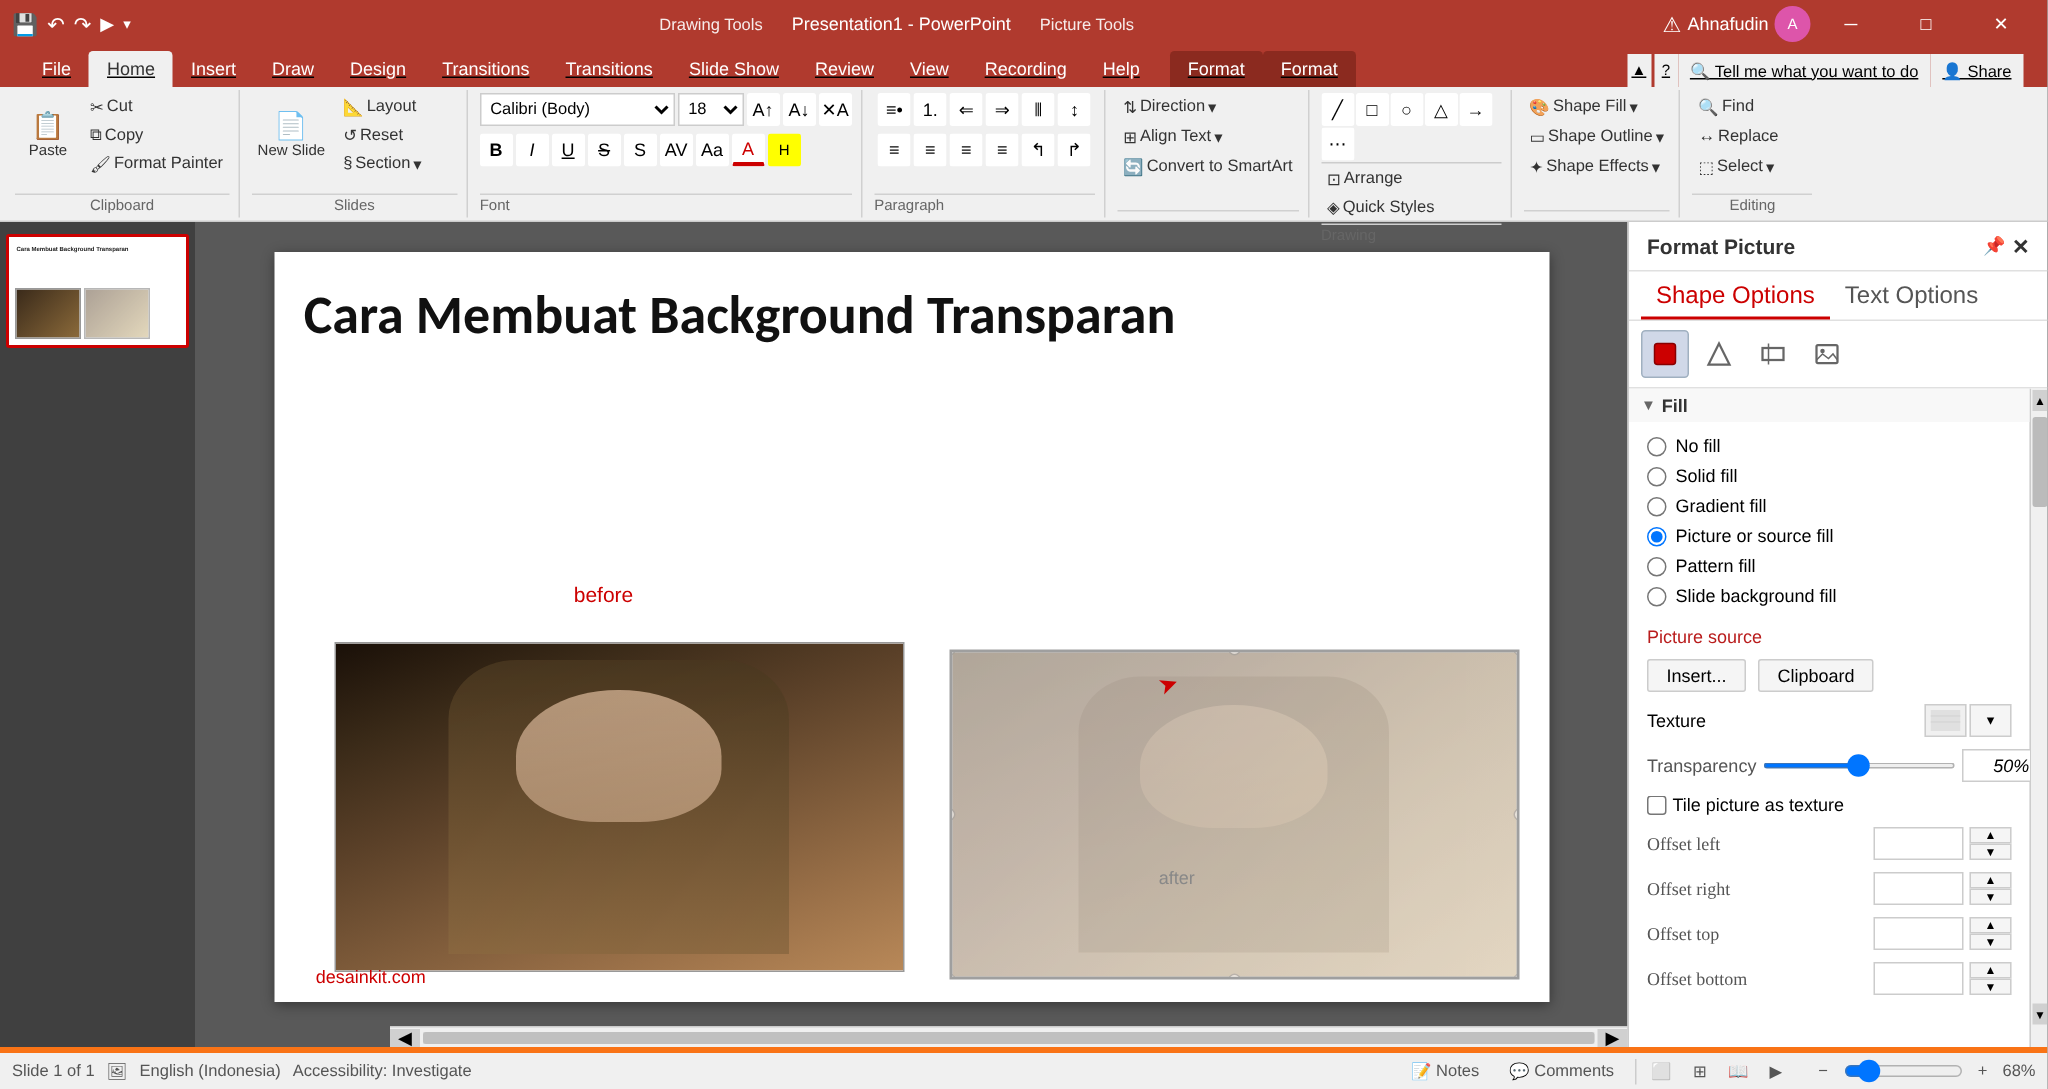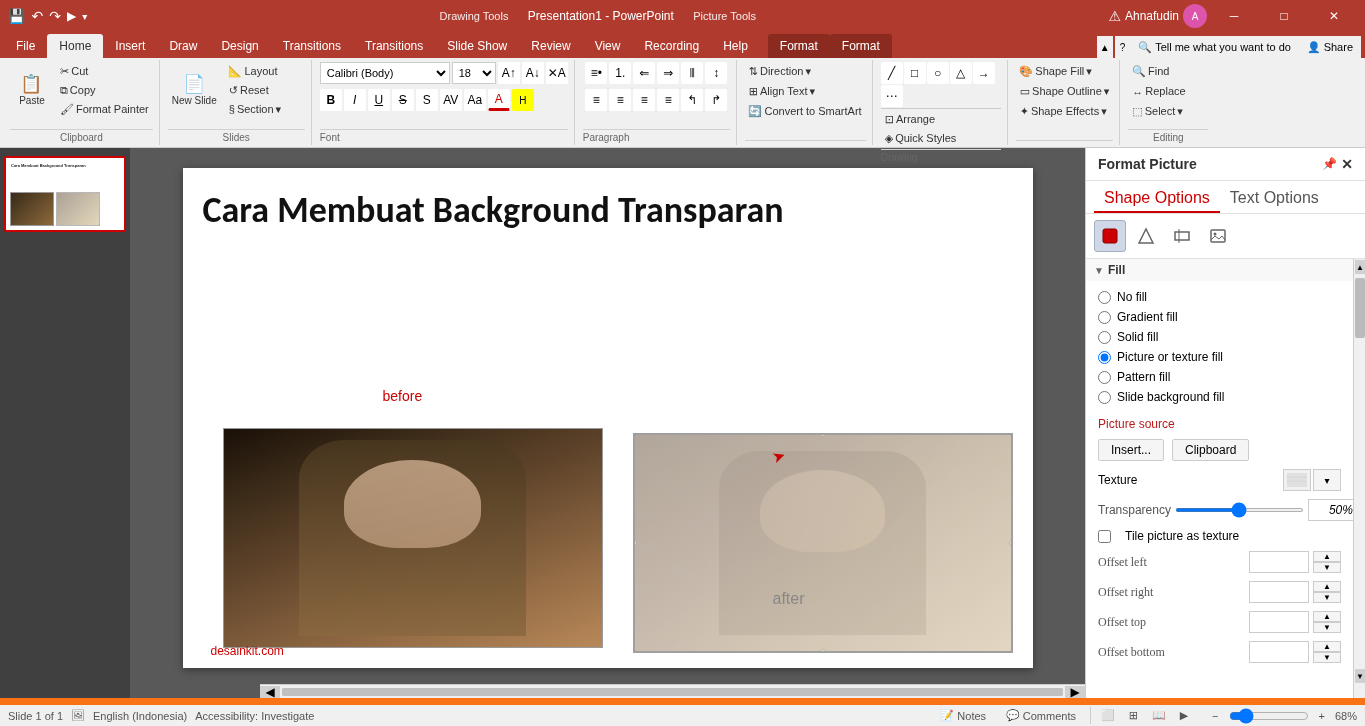--- a/index.html
+++ b/index.html
@@ -21,21 +21,22 @@
     .win-btn { width: 46px; height: 32px; display: flex; align-items: center; justify-content: center; cursor: pointer; font-size: 12px; }
     .user-area { display: flex; align-items: center; gap: 4px; font-size: 12px; color: white; }
     .avatar { width: 24px; height: 24px; border-radius: 50%; background: #d5a; display: flex; align-items: center; justify-content: center; font-size: 10px; color: white; }
 
     
     .ribbon-tabs {
       height: 26px;
       background: #b03a2e;
       display: flex;
       align-items: flex-end;
-      padding: 0 4px;
+      padding: 0 16px;
+      text-decoration: underline;
     }
     .ribbon-tab {
       padding: 4px 12px;
       font-size: 12px;
       cursor: pointer;
       color: white;
       border-radius: 3px 3px 0 0;
       height: 24px;
       display: flex;
       align-items: center;
@@ -182,23 +183,23 @@
 
     .before-label {
       color: #c00;
       font-size: 14px;
       position: absolute;
       top: 220px;
       left: 200px;
     }
     .after-label {
       color: #888;
-      font-size: 16px;
+      font-size: 12px;
       position: absolute;
-      bottom: 60px;
+      bottom: 76px;
       left: 590px;
     }
     .watermark {
       color: #c00;
       font-size: 12px;
       position: absolute;
       bottom: 10px;
       left: 28px;
     }
 
@@ -378,21 +379,21 @@
     .transparency-label { font-size: 12px; color: #555; width: 90px; }
     .transparency-slider {
       flex: 1;
       height: 4px;
       cursor: pointer;
     }
 
     .checkbox-row {
       display: flex;
       align-items: center;
-      gap: 14px;
+      gap: 4px;
       padding: 4px 12px;
       font-size: 12px;
       cursor: pointer;
     }
 
     .scrollbar-track {
       width: 12px;
       background: #f0f0f0;
       border-left: 1px solid #ccc;
       position: relative;
@@ -404,21 +405,21 @@
       border-radius: 2px;
       margin: 1px;
       position: absolute;
       top: 2px;
     }
 
     
     .status-bar {
       height: 28px;
       background: #f0f0f0;
-      border-top: 7px solid #f97316;
+      border-top: 4px solid #f97316;
       display: flex;
       align-items: center;
       justify-content: space-between;
       padding: 0 8px;
       font-size: 11px;
       color: #555;
     }
     .status-left { display: flex; align-items: center; gap: 8px; }
     .status-right { display: flex; align-items: center; gap: 8px; }
     .status-btn {
@@ -762,29 +763,29 @@
           <span>Fill</span>
         </div>
 
         <div class="fill-options">
           <label class="radio-row">
             <input type="radio" name="fill" style="">
             <span>No fill</span>
           </label>
           <label class="radio-row">
             <input type="radio" name="fill" style="">
+            <span>Solid fill</span>
+          </label>
+          <label class="radio-row">
+            <input type="radio" name="fill" style="">
             <span>Gradient fill</span>
           </label>
           <label class="radio-row">
-            <input type="radio" name="fill" style="">
-            <span>Solid fill</span>
-          </label>
-          <label class="radio-row">
             <input type="radio" name="fill" checked="" style="">
-            <span>Picture or texture fill</span>
+            <span>Picture or source fill</span>
           </label>
           <label class="radio-row">
             <input type="radio" name="fill" style="">
             <span>Pattern fill</span>
           </label>
           <label class="radio-row">
             <input type="radio" name="fill" style="">
             <span>Slide background fill</span>
           </label>
         </div>

